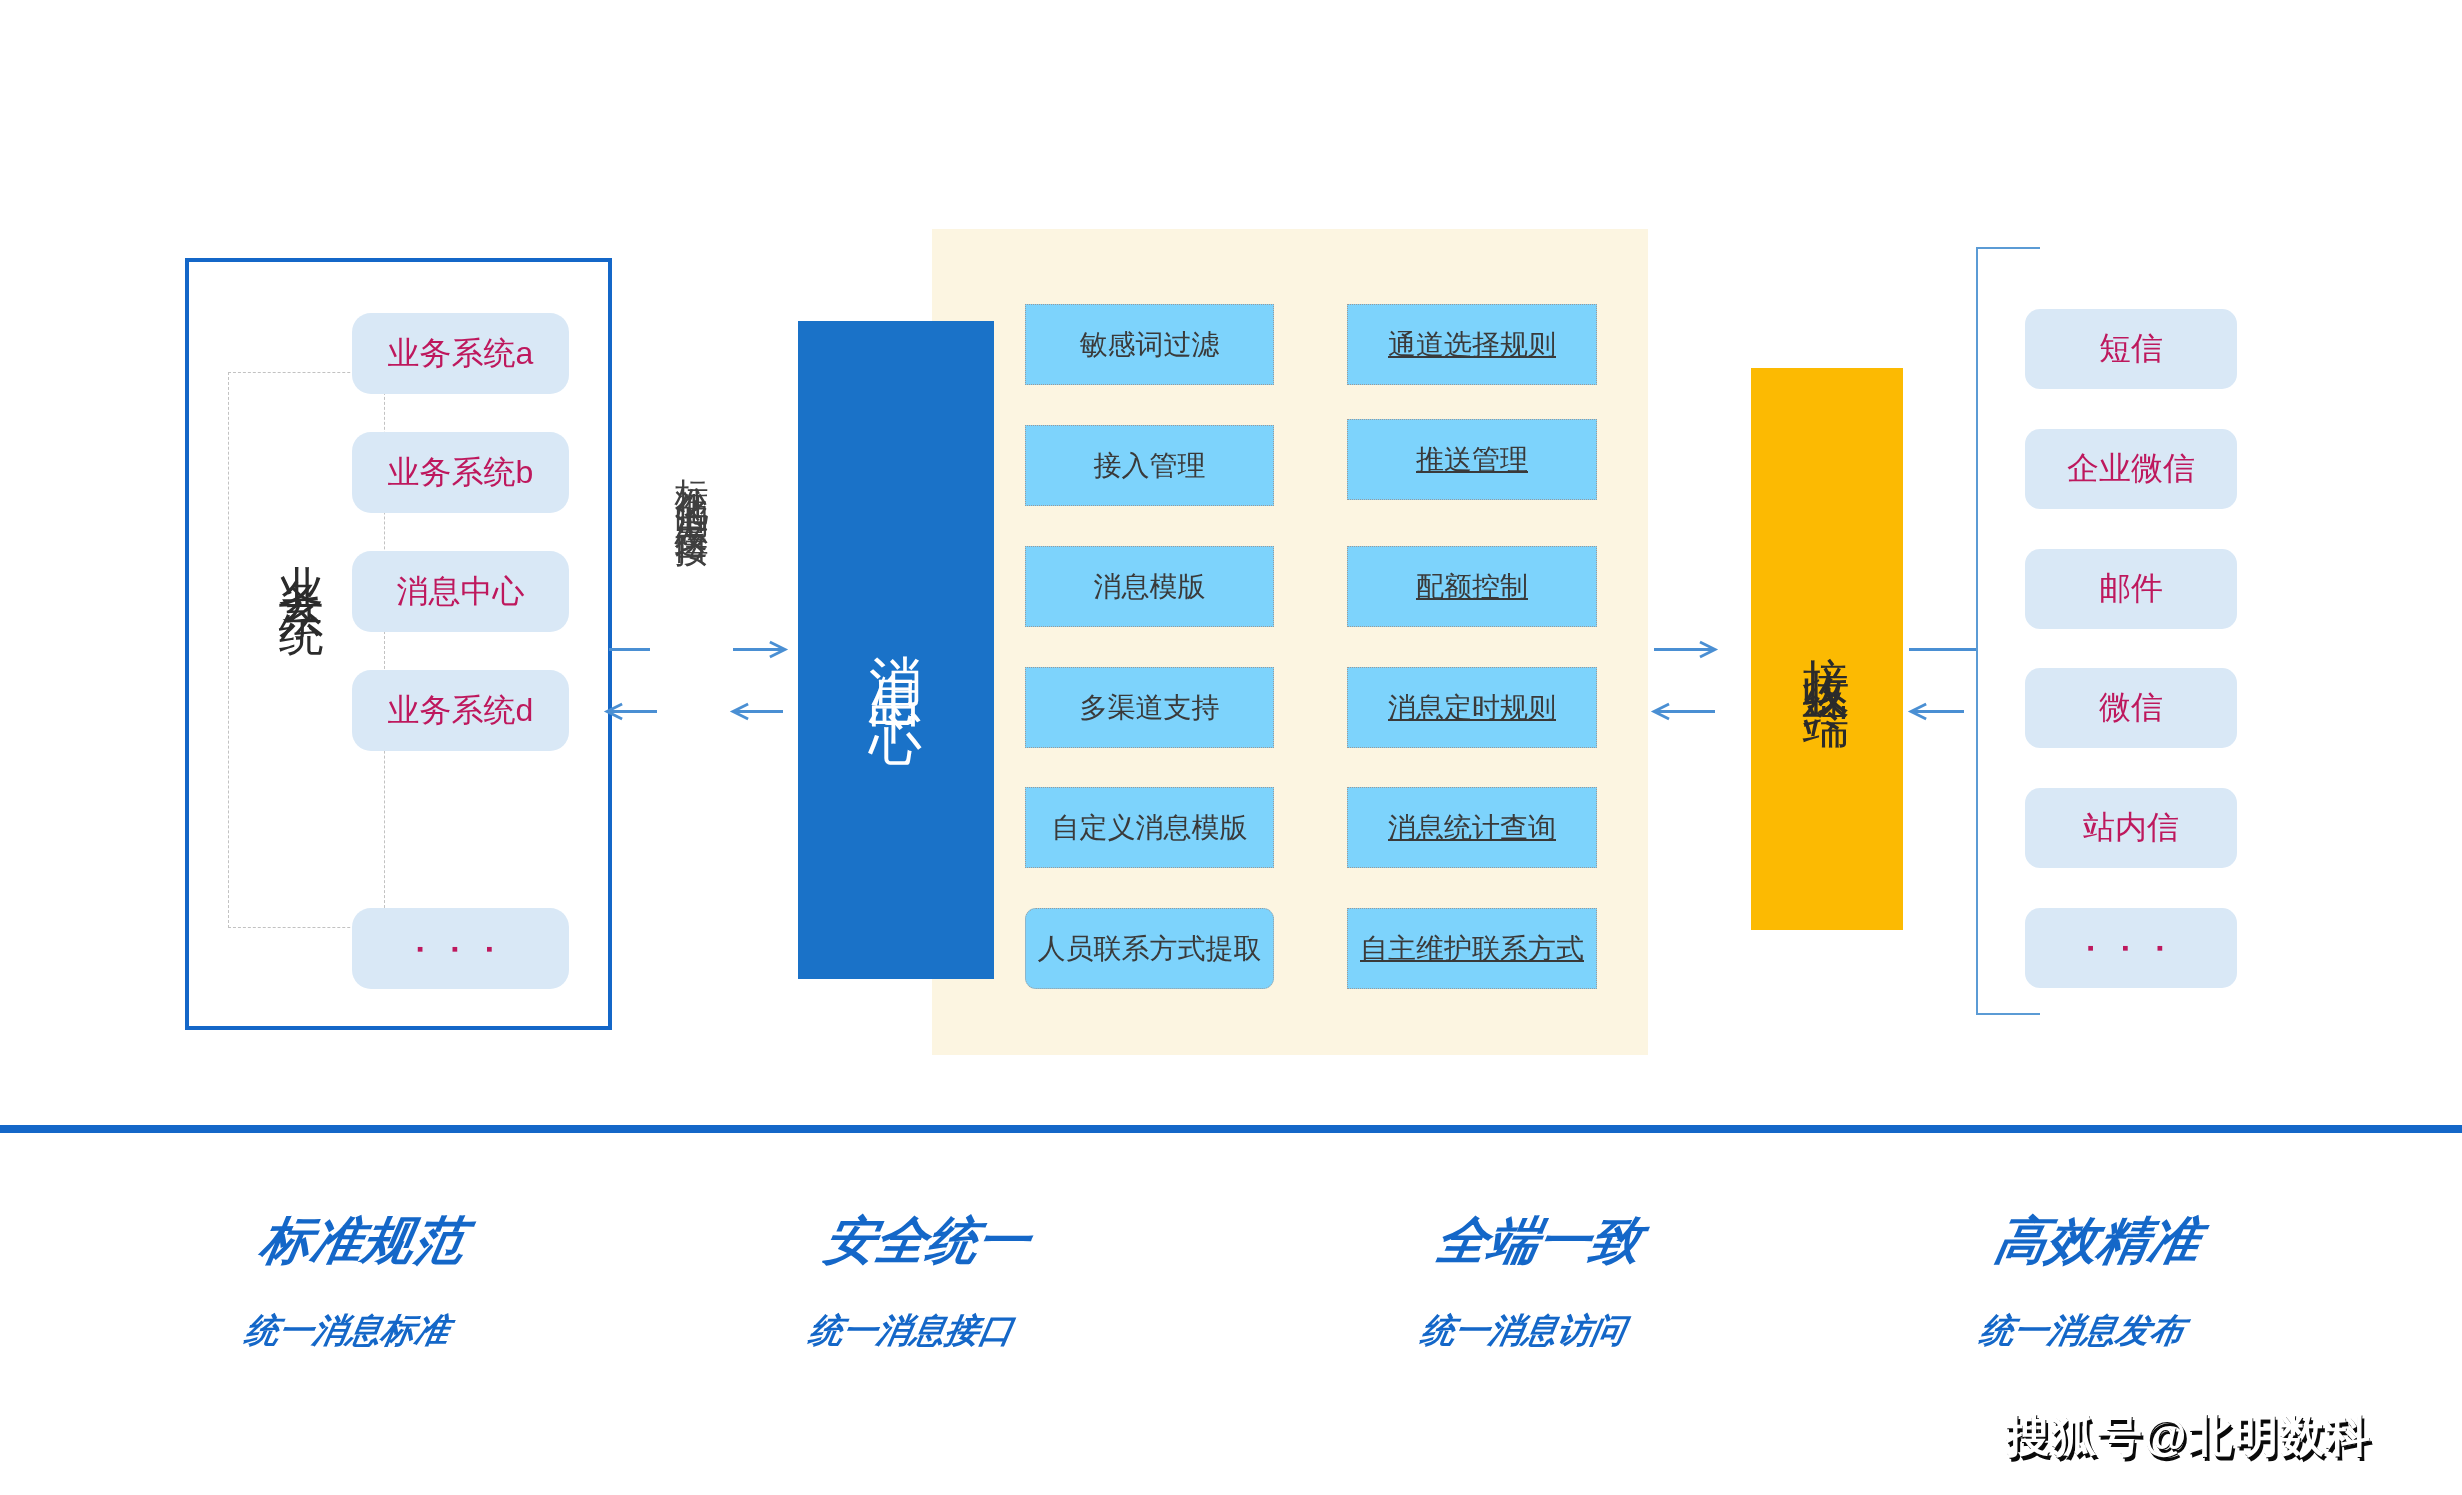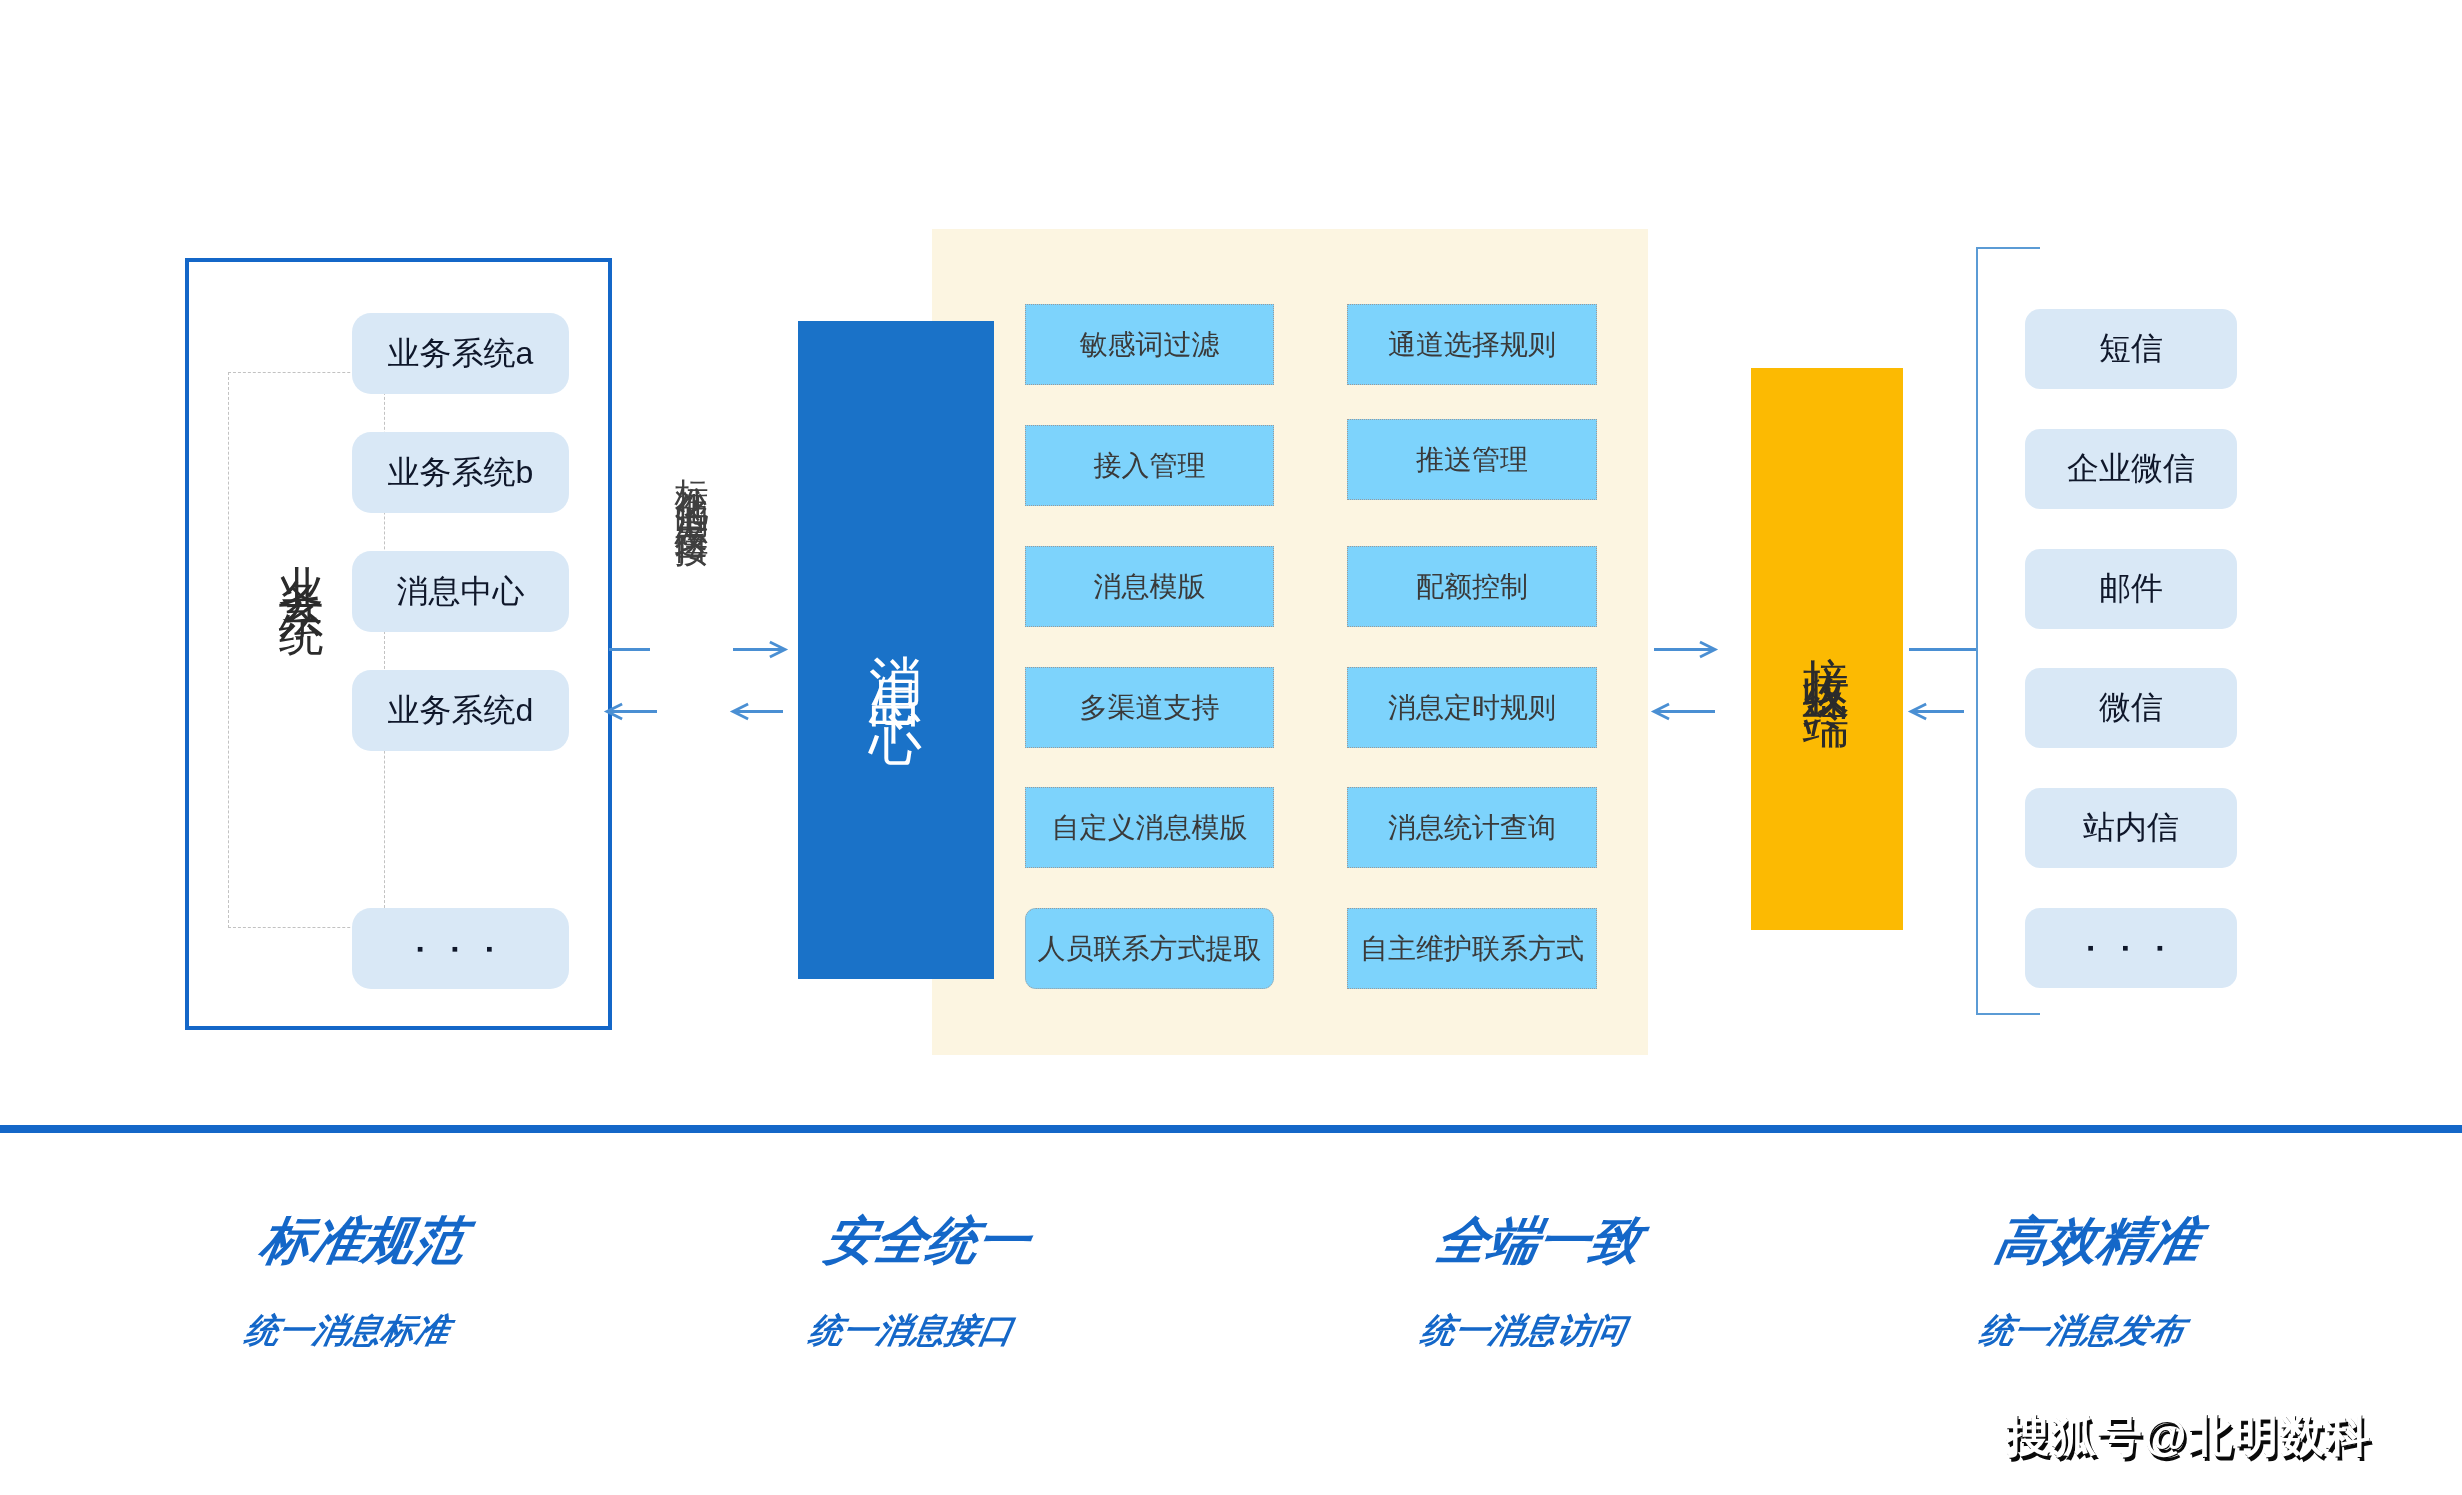--- a/index.html
+++ b/index.html
@@ -12,37 +12,37 @@
   .cream-panel{left:932px;top:229px;width:716px;height:826px;background:#fcf5e1;}
 
   
   .biz-box{left:185px;top:258px;width:427px;height:772px;border:4.7px solid #1467c8;background:#ffffff;box-sizing:border-box;}
   .dash-box{left:228px;top:372px;width:157px;height:556px;border:1.9px dashed #c2c2c2;box-sizing:border-box;}
 
   .vlabel{writing-mode:vertical-rl;text-orientation:upright;}
 
   .biz-label{left:274px;top:529px;width:57px;height:245px;font-size:45px;letter-spacing:15px;color:#2b2b2b;font-weight:500;}
 
-  .pill{display:flex;align-items:center;justify-content:center;background:#d9e8f6;color:#0f172a;
+  .pill{display:flex;align-items:center;justify-content:center;background:#d9e8f6;color:#be185d;
         font-size:32px;border-radius:19px;}
   .pill-l{left:352px;width:217px;height:81px;}
   .pill-r{left:2025px;width:212px;height:80px;border-radius:15px;}
   .dots{font-size:19px;letter-spacing:11.3px;font-weight:700;}
 
   .iface-label{left:671px;top:452px;width:42px;height:415px;font-size:34px;line-height:42px;
                letter-spacing:6.6px;color:#3f3f3f;}
 
   .center-box{left:798px;top:321px;width:196px;height:658px;background:#1a72c8;
               display:flex;align-items:center;justify-content:center;}
   .center-box .vlabel{font-size:53px;letter-spacing:19px;color:#ffffff;font-weight:500;}
 
   .fbox{display:flex;align-items:center;justify-content:center;background:#7dd3fc;
         border:1.9px dotted #9a9a9a;box-sizing:border-box;font-size:28px;color:#3a3a3a;}
   .fcol1{left:1025px;width:249px;height:81px;}
-  .fcol2{left:1347px;width:250px;height:81px;}
+  .fcol2{left:1347px;width:250px;height:81px;text-decoration:underline;}
 
   .recv-box{left:1751px;top:368px;width:152px;height:562px;background:#fcba02;
             display:flex;align-items:center;justify-content:center;}
   .recv-box .vlabel{font-size:47px;letter-spacing:15px;color:#2b2b2b;font-weight:500;}
 
   .bracket{left:1976px;top:247px;width:64px;height:768px;border-left:2.8px solid #5b9bd5;
            border-top:2.8px solid #5b9bd5;border-bottom:2.8px solid #5b9bd5;box-sizing:border-box;}
 
   .arrow{overflow:visible;}
   .arrow line,.arrow polyline{stroke:#4a8fd3;stroke-width:3;fill:none;}

